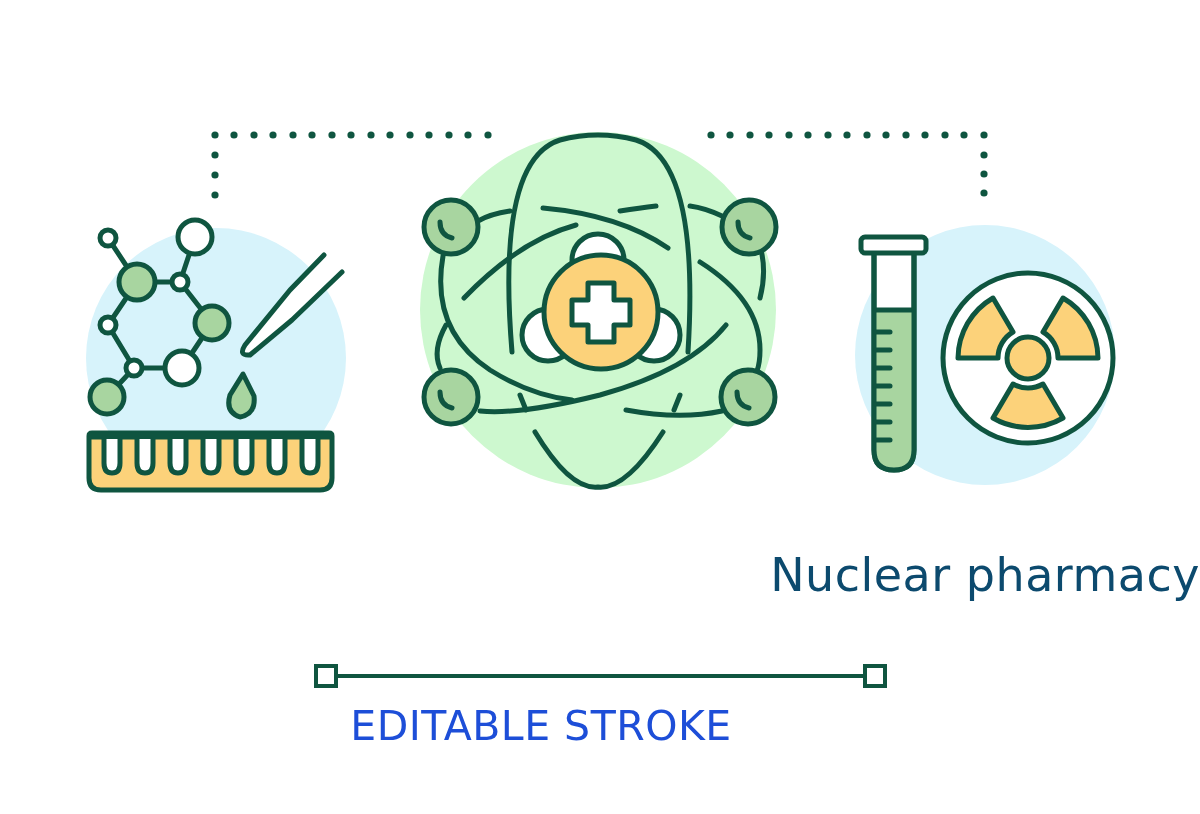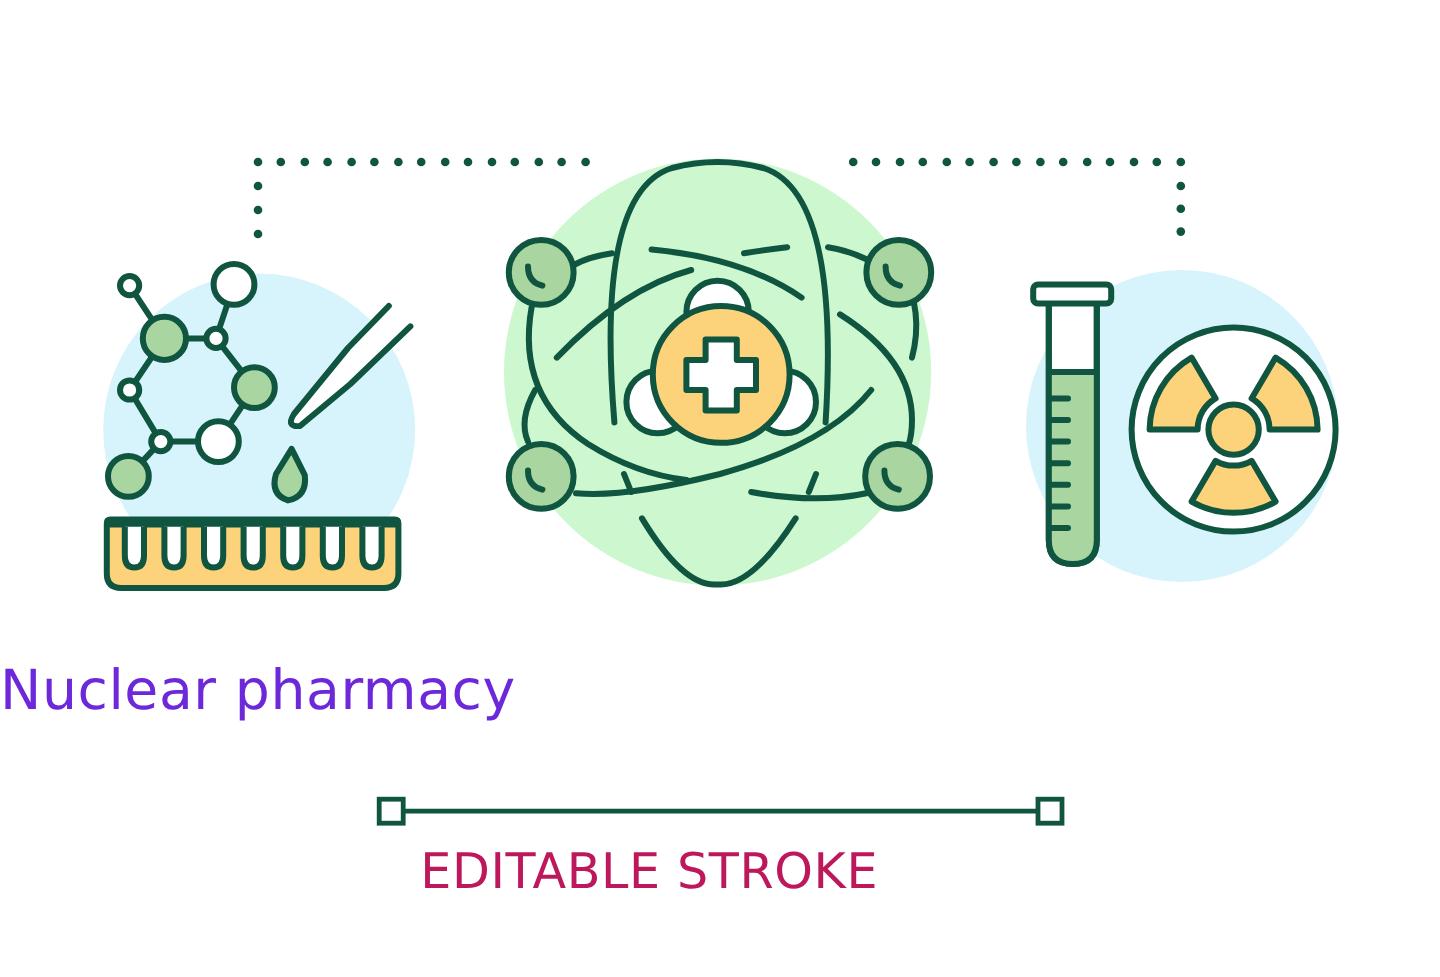--- a/index.html
+++ b/index.html
@@ -1,24 +1,24 @@
 <!DOCTYPE html>
 <html><head>
 <meta charset="utf-8">
 <style>
   html, body { margin: 0; padding: 0; background: #ffffff; }
   body { width: 1200px; height: 814px; position: relative; overflow: hidden; font-family: "DejaVu Sans", sans-serif; }
   #art { position: absolute; left: 0; top: 0; width: 1200px; height: 814px; }
   .title {
-    position: absolute; left: 0; width: 1200px; top: 548px; text-align: left;
-    font-family: "DejaVu Sans", sans-serif; font-size: 46px; color: #6d28d9; letter-spacing: 0.5px;
+    position: absolute; left: 0; width: 1200px; top: 548px; text-align: right;
+    font-family: "DejaVu Sans", sans-serif; font-size: 46px; color: #0c4a6e; letter-spacing: 0.5px;
   }
   .subtitle {
     position: absolute; left: 0; width: 1082px; top: 702px; text-align: center;
-    font-family: "DejaVu Sans", sans-serif; font-size: 41px; color: #be185d; letter-spacing: 0.5px;
+    font-family: "DejaVu Sans", sans-serif; font-size: 41px; color: #1d4ed8; letter-spacing: 0.5px;
   }
 </style>
 </head>
 <body>
 
 <svg id="art" viewBox="0 0 1200 814" xmlns="http://www.w3.org/2000/svg">
 
   <g fill="#0f5540">
     <circle cx="215" cy="135" r="3.6"></circle>
       <circle cx="234" cy="135" r="3.6"></circle>

